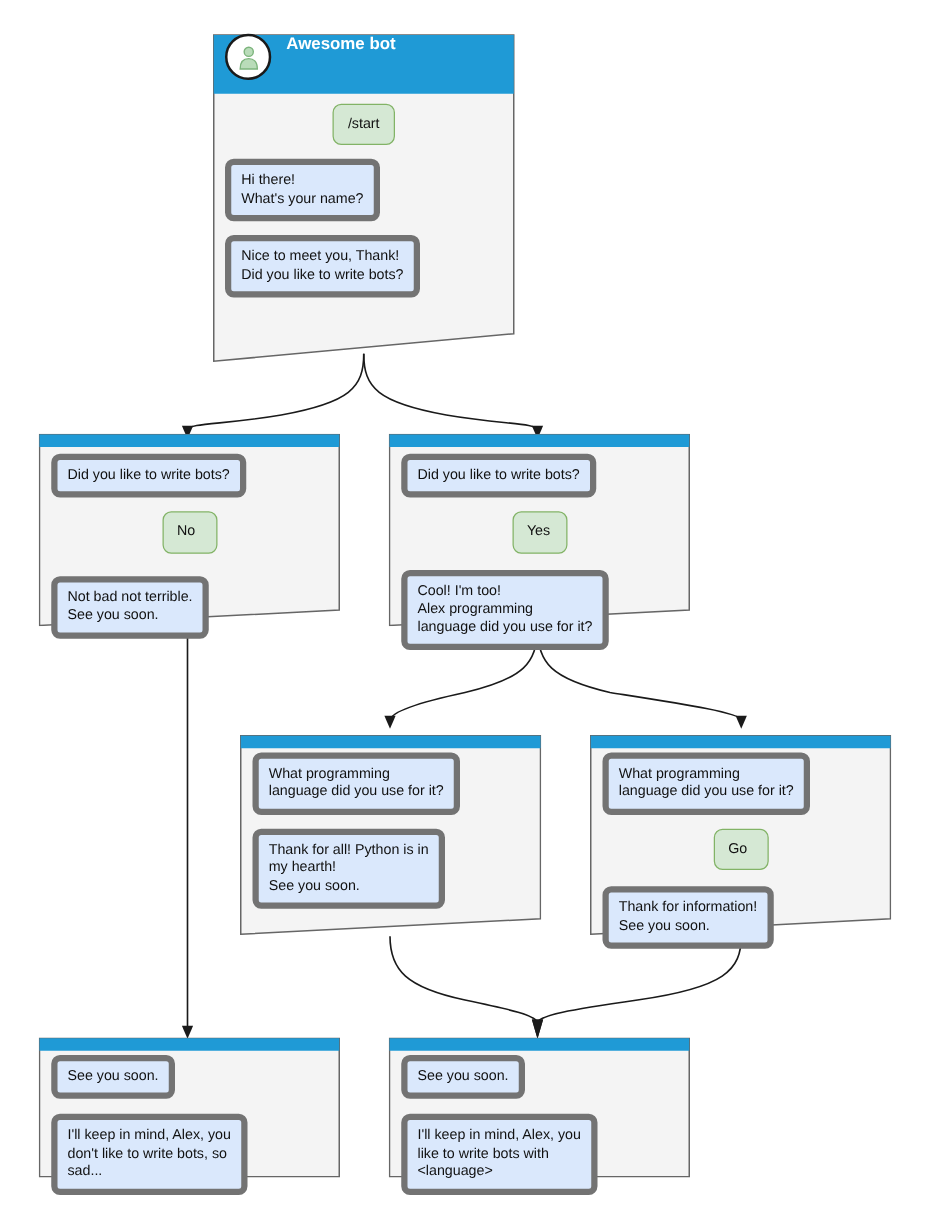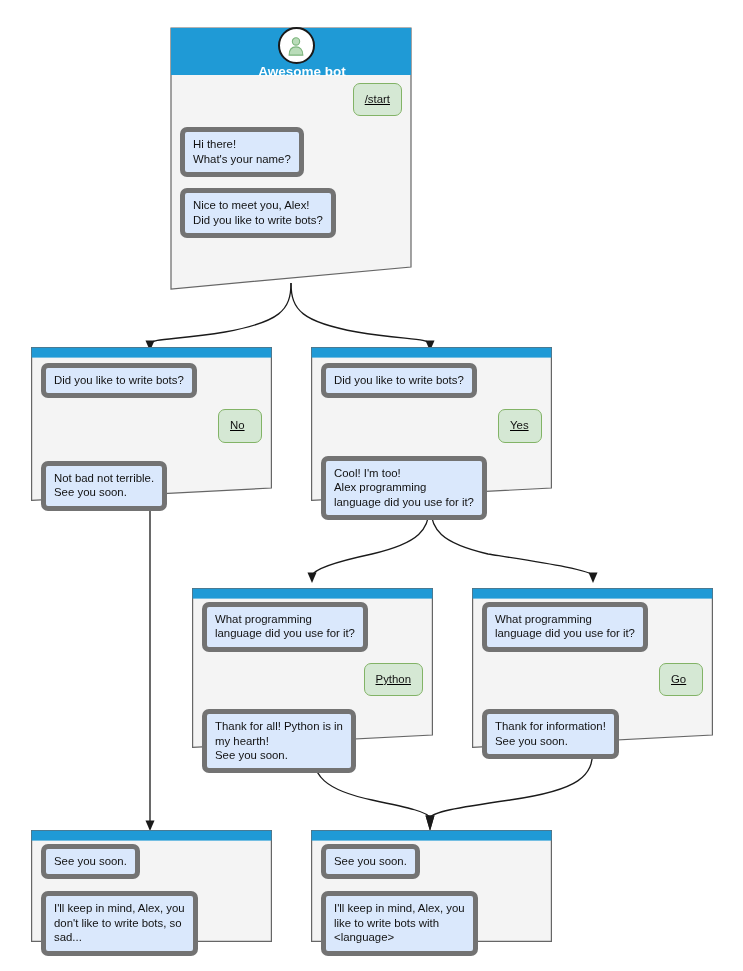--- a/index.html
+++ b/index.html
@@ -46,23 +46,21 @@
     position: absolute;
     left: 0; top: 0;
     width: 100%;
     z-index: 2;
   }
 
   
   .chat-header {
     position: relative;
     display: flex;
-    align-items: center;
-    box-sizing: border-box;
-    flex-direction: column;
+    box-sizing: border-box;
   }
   .chat-header.root {
     height: 47px;
     padding-left: 10px;
   }
   .chat-header.child {
     height: 10px;
   }
   .avatar {
     width: 37px;
@@ -89,21 +87,21 @@
     position: relative;
     box-sizing: border-box;
     padding: 9px 10px 0 10px;
   }
 
   .msg-row {
     display: flex;
     margin-bottom: 11px;
   }
   .msg-row.in  { justify-content: flex-start; }
-  .msg-row.out { justify-content: flex-end; text-decoration: underline; }
+  .msg-row.out { justify-content: center; }
 
   .bubble {
     box-sizing: border-box;
     border-radius: 7px;
     padding: 5px 8px 6px 8px;
     font-size: 11.4px;
     line-height: 14.4px;
     color: #111111;
     white-space: pre-line;
     max-width: 205px;
@@ -190,21 +188,21 @@
       </div>
       <div class="chat-body">
         <div class="msg-row out">
           <div class="bubble out">/start</div>
         </div>
         <div class="msg-row in">
           <div class="bubble in">Hi there!
 What's your name?</div>
         </div>
         <div class="msg-row in">
-          <div class="bubble in">Nice to meet you, Alex!
+          <div class="bubble in">Nice to meet you, Thank!
 Did you like to write bots?</div>
         </div>
       </div>
     </div>
   </div>
 
   <div class="node" style="left:31px; top:347px; width:241px; height:154px;">
     <svg class="node-shape" viewBox="0 0 241 154" width="241" height="154" preserveAspectRatio="none" xmlns="http://www.w3.org/2000/svg">
       <polygon points="0.6,0.6 240.4,0.6 240.4,141 0.6,153.4" fill="#f4f4f4" stroke="#666666" stroke-width="1.2"></polygon>
       <rect x="0.6" y="0.6" width="239.8" height="10" fill="#1f9ad6"></rect>
@@ -254,23 +252,20 @@
       <polygon points="0.6,0.6 240.4,0.6 240.4,147 0.6,159.4" fill="#f4f4f4" stroke="#666666" stroke-width="1.2"></polygon>
       <rect x="0.6" y="0.6" width="239.8" height="10" fill="#1f9ad6"></rect>
     </svg>
     <div class="node-content">
       <div class="chat-header child"></div>
       <div class="chat-body" style="padding-top:4px;">
         <div class="msg-row in">
           <div class="bubble in">What programming
 language did you use for it?</div>
         </div>
-        <div class="msg-row out" style="margin-bottom:13px;">
-          <div class="bubble out">Python</div>
-        </div>
         <div class="msg-row in">
           <div class="bubble in">Thank for all! Python is in
 my hearth!
 See you soon.</div>
         </div>
       </div>
     </div>
   </div>
 
   <div class="node" style="left:472px; top:588px; width:241px; height:160px;">

